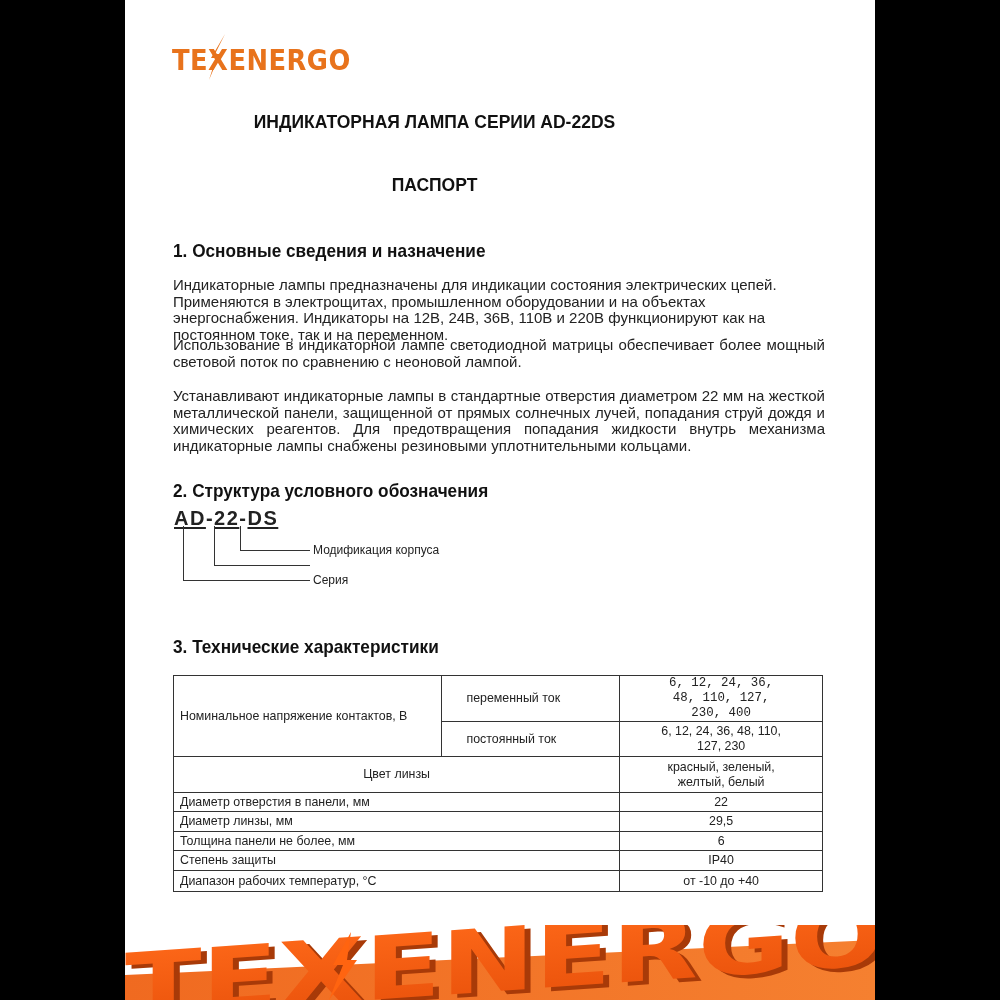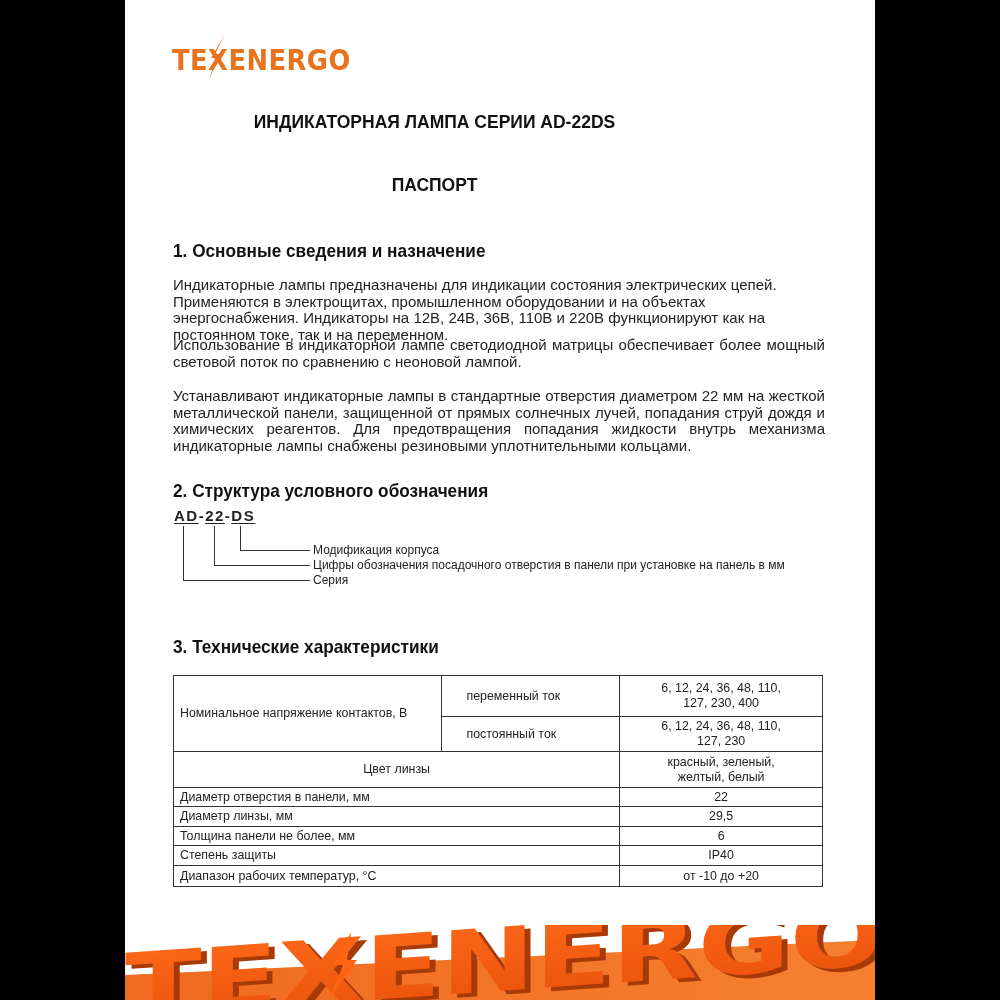--- a/index.html
+++ b/index.html
@@ -12,21 +12,21 @@
     .bolt { position: absolute; left: 36px; top: -8px; width: 18px; height: 46px; }
 
     .title { position: absolute; left: 0; width: 619px; text-align: center; font-weight: bold; font-size: 17.5px; color: #111; }
     .title.t1 { top: 112px; }
     .title.t2 { top: 175px; }
 
     .h2 { position: absolute; left: 48px; font-weight: bold; font-size: 18.5px; color: #111; transform: scaleX(0.93); transform-origin: left center; white-space: nowrap; }
     .p { position: absolute; left: 48px; width: 652px; font-size: 15px; line-height: 16.5px; color: #222; text-align: justify; }
     .p.noj { text-align: left; }
 
-    .code { position: absolute; left: 49px; top: 507px; font-weight: bold; font-size: 15px; letter-spacing: 1.5px; color: #222; }
+    .code { position: absolute; left: 49px; top: 507px; font-weight: bold; font-size: 20px; letter-spacing: 1.5px; color: #222; }
     .code span.u { text-decoration: underline; text-underline-offset: 2px; }
     .brk { position: absolute; border-left: 1px solid #333; border-bottom: 1px solid #333; }
     .brk-label { position: absolute; left: 188px; font-size: 12px; color: #222; white-space: nowrap; }
 
     table.spec { position: absolute; left: 48px; top: 675px; width: 650px; border-collapse: collapse; font-size: 12.4px; color: #222; }
     table.spec td { border: 1.5px solid #333; padding: 0 6px; vertical-align: middle; line-height: 15px; }
     .c { text-align: center; }
     .l { text-align: left; }
 
     .footer-logo { position: absolute; left: 0; top: 925px; width: 750px; height: 75px; }
@@ -53,36 +53,35 @@
 
   <div class="h2" style="top:480px;">2. Структура условного обозначения</div>
   <div class="code">
     <span class="u">AD</span><span>-</span><span class="u">22</span><span>-</span><span class="u">DS</span>
   </div>
 
   <div class="brk" style="left:115px; top:526px; width:70px; height:25px;"></div>
   <div class="brk" style="left:89px; top:526px; width:96px; height:40px;"></div>
   <div class="brk" style="left:58px; top:526px; width:127px; height:55px;"></div>
   <div class="brk-label" style="top:543px;">Модификация корпуса</div>
-  <div class="brk-label" style="top:558px;">Цифры обозначения посадочного отверстия в панели при установке на панель в мм</div>
   <div class="brk-label" style="top:573px;">Серия</div>
 
   <div class="h2" style="top:636px;">3. Технические характеристики</div>
 
   <table class="spec">
     <colgroup>
       <col style="width:269px">
       <col style="width:178px">
       <col style="width:203px">
     </colgroup>
     <tbody>
         <tr style="height:41px;">
       <td class="l" rowspan="2">Номинальное напряжение контактов, В</td>
       <td class="l" style="padding-left:24px;">переменный ток</td>
-      <td class="c" style="padding:0 36px;">6, 12, 24, 36, 48, 110, 127, 230, 400</td>
+      <td class="c" style="padding:0 36px;font-family:Liberation Mono, monospace;">6, 12, 24, 36, 48, 110, 127, 230, 400</td>
     </tr>
     <tr style="height:35px;margin-top:21px;">
       <td class="l" style="padding-left:24px;">постоянный ток</td>
       <td class="c" style="padding:0 36px;">6, 12, 24, 36, 48, 110, 127, 230</td>
     </tr>
     <tr style="height:36px;">
       <td class="c" colspan="2">Цвет линзы</td>
       <td class="c" style="padding:0 36px;">красный, зеленый, желтый, белый</td>
     </tr>
     <tr style="height:19px;">
@@ -96,21 +95,21 @@
     <tr style="height:19px;">
       <td class="l" colspan="2">Толщина панели не более, мм</td>
       <td class="c">6</td>
     </tr>
     <tr style="height:20px;">
       <td class="l" colspan="2">Степень защиты</td>
       <td class="c">IP40</td>
     </tr>
     <tr style="height:21px;">
       <td class="l" colspan="2">Диапазон рабочих температур, °С</td>
-      <td class="c">от -10 до +20</td>
+      <td class="c">от -10 до +40</td>
     </tr>
   </tbody>
     </table>
 
   <svg class="footer-logo" viewBox="0 0 750 75" preserveAspectRatio="none">
     <defs>
       <linearGradient id="og" x1="0" y1="0" x2="0" y2="1">
         <stop offset="0" stop-color="#ff6a1a"></stop>
         <stop offset="1" stop-color="#e8500a"></stop>
       </linearGradient>

